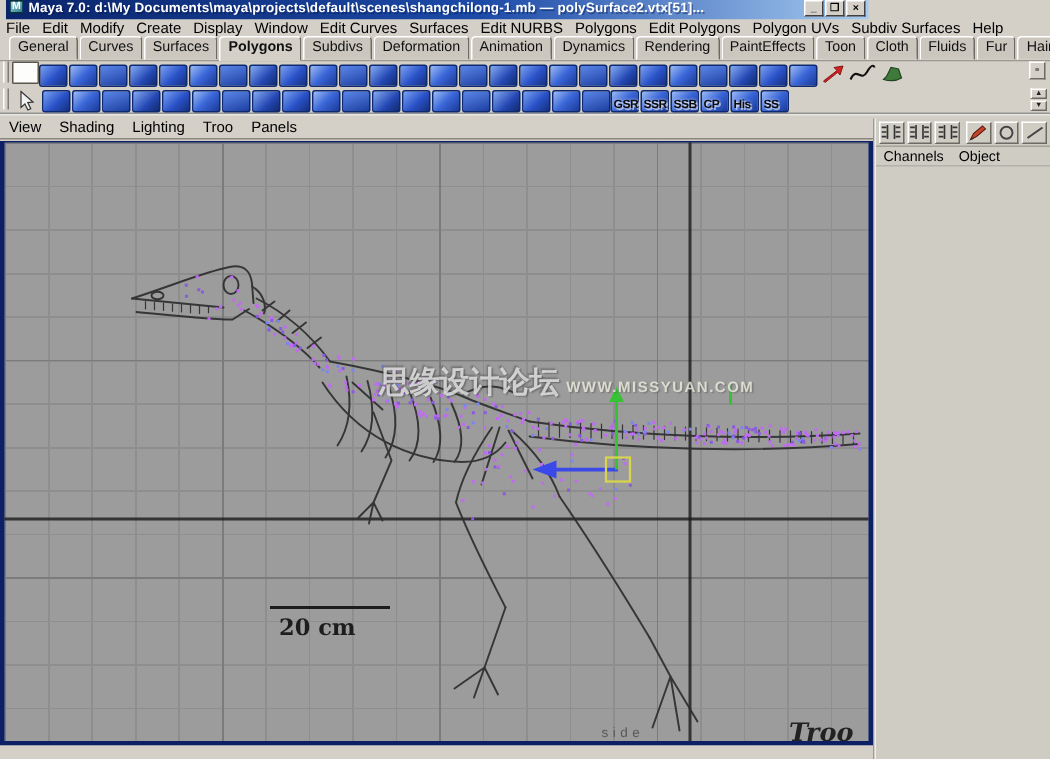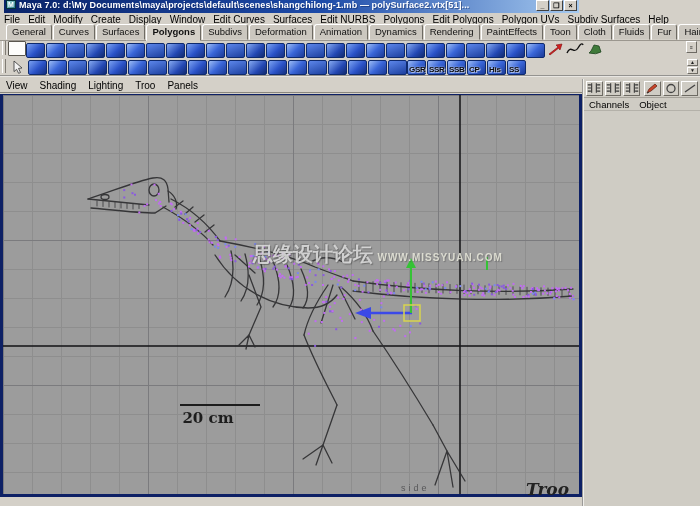--- a/index.html
+++ b/index.html
@@ -64,21 +64,21 @@
       repeating-linear-gradient(90deg,#7b7b7e 0 1px,transparent 1px 145px),
       repeating-linear-gradient(180deg,#7b7b7e 0 1px,transparent 1px 145px),
       repeating-linear-gradient(90deg,#8e8e8e 0 1px,transparent 1px 29px),
       repeating-linear-gradient(180deg,#8e8e8e 0 1px,transparent 1px 29px)}
   .axis-v{position:absolute;left:456px;top:0;width:2px;height:100%;background:#1a1a1d;opacity:.8}
   .axis-h{position:absolute;left:0;top:250px;width:100%;height:2px;background:#1a1a1d;opacity:.8}
   .vp-svg{position:absolute;left:0;top:0}
   .watermark{position:absolute;left:250px;top:146px;white-space:nowrap;z-index:5}
   .wm-cn{font-size:20px;font-weight:bold;color:#e8e8e8cc;text-shadow:1px 1px 1px #44444488,-1px -1px 1px #44444466}
   .wm-url{font-size:10px;font-weight:bold;color:#ededdfd0;letter-spacing:1px;text-shadow:1px 1px 1px #55555588}
-  .scale-label{position:absolute;left:165px;top:314px;width:80px;text-align:center;
+  .scale-label{position:absolute;left:183px;top:314px;width:80px;text-align:left;
     font-family:"DejaVu Serif",serif;font-weight:bold;font-size:15px;color:#1d1d1d}
   .scale-line{position:absolute;left:177px;top:309px;width:80px;height:2px;background:#1d1d1d}
   .cam-label{position:absolute;left:398px;top:388px;font-size:9px;letter-spacing:3px;color:#58585a}
   .fig-caption{position:absolute;left:523px;top:384px;font-family:"DejaVu Serif",serif;
     font-style:italic;font-weight:bold;font-size:17px;color:#222}
   .bottom-strip{position:absolute;left:0;top:418px;width:582px;height:9px;background:#d4d0c8}
 
   
   .channel{position:absolute;left:582px;top:0;width:118px;height:427px;background:#cfccc4;border-left:2px groove #efeeea}
   .cb-toolbar{height:19px;display:flex;align-items:center;padding:1px 2px;gap:2px;border-bottom:1px solid #a5a29a}

